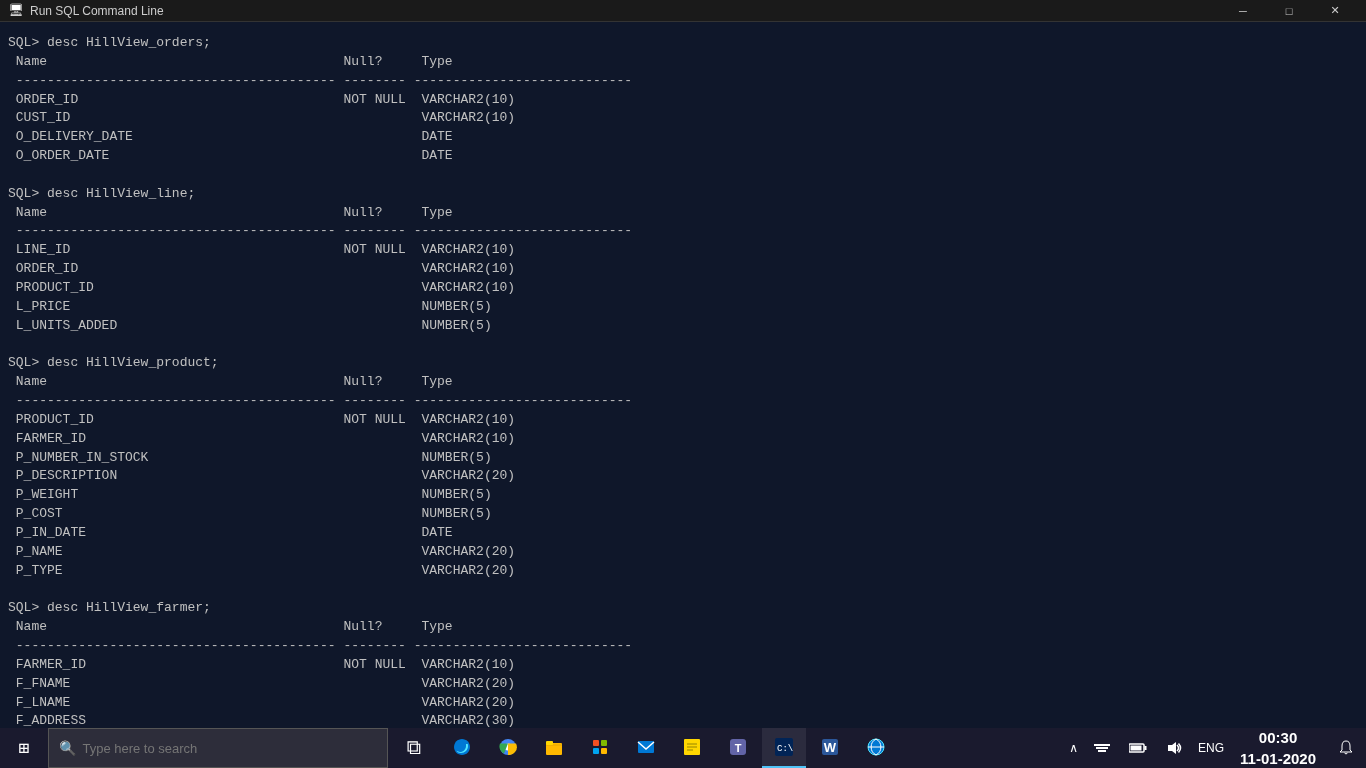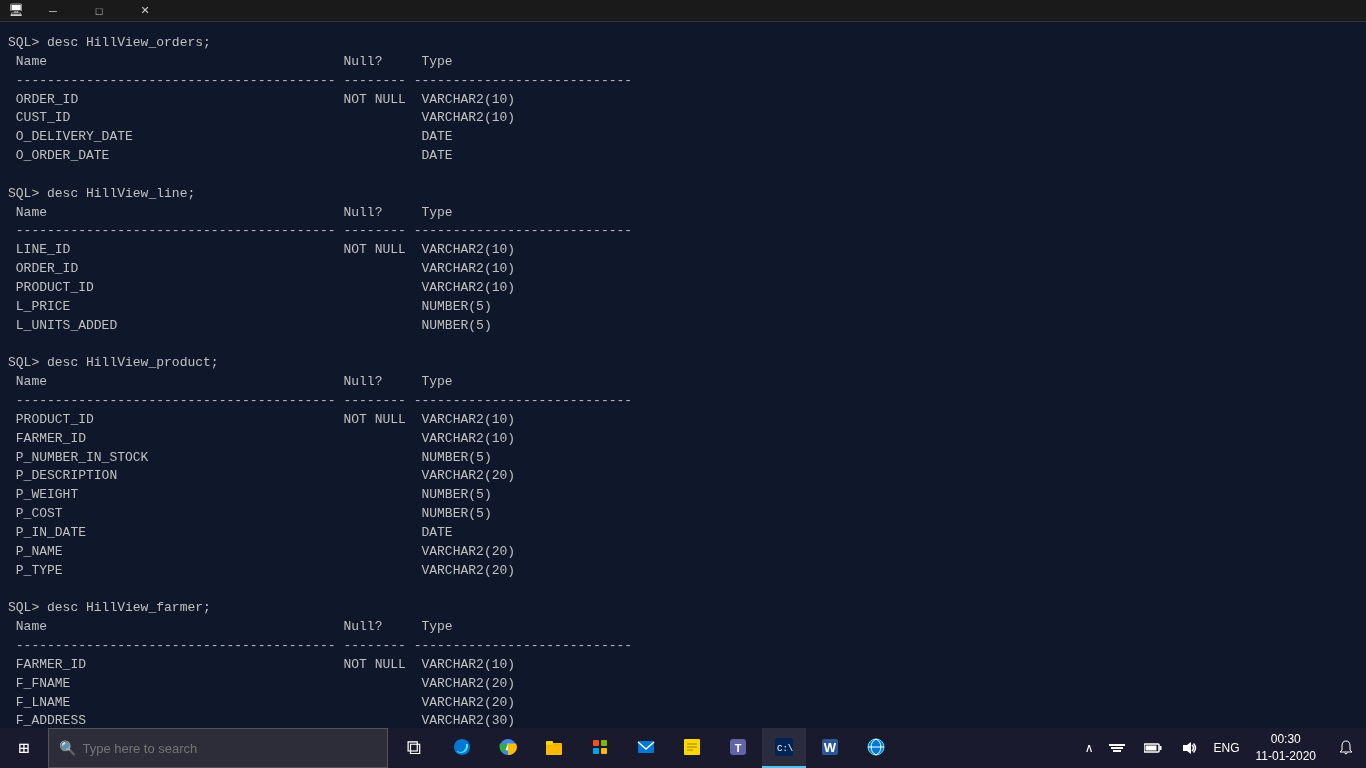--- a/index.html
+++ b/index.html
@@ -158,25 +158,26 @@
       color: #fff;
     }
 
     .tray-clock {
       display: flex;
       flex-direction: column;
       align-items: center;
       justify-content: center;
       height: 40px;
       padding: 0 10px;
-      font-size: 12px;
+      font-size: 15px;
       font-family: 'Segoe UI', Arial, sans-serif;
       color: #fff;
       cursor: pointer;
       line-height: 1.4;
+      font-weight: bold;
     }
 
     .notification-btn {
       width: 40px;
       height: 40px;
       display: flex; align-items: center; justify-content: center;
       cursor: pointer;
       font-size: 16px;
       color: #fff;
     }
@@ -187,20 +188,21 @@
       font-family: 'Courier New', Courier, monospace;
       font-size: 13px;
       line-height: 1.45;
     }
   </style>
 </head>
 <body>
 
 <div id="titlebar">
   <span class="title-icon">🖥</span>
+  <span class="title-text">Run SQL Command Line</span>
   <div class="win-btns">
     <div class="win-btn">─</div>
     <div class="win-btn">□</div>
     <div class="win-btn close">✕</div>
   </div>
 </div>
 
 <div id="terminal">
   <pre id="terminal-pre">SQL&gt; desc HillView_orders;
  Name                                      Null?     Type

